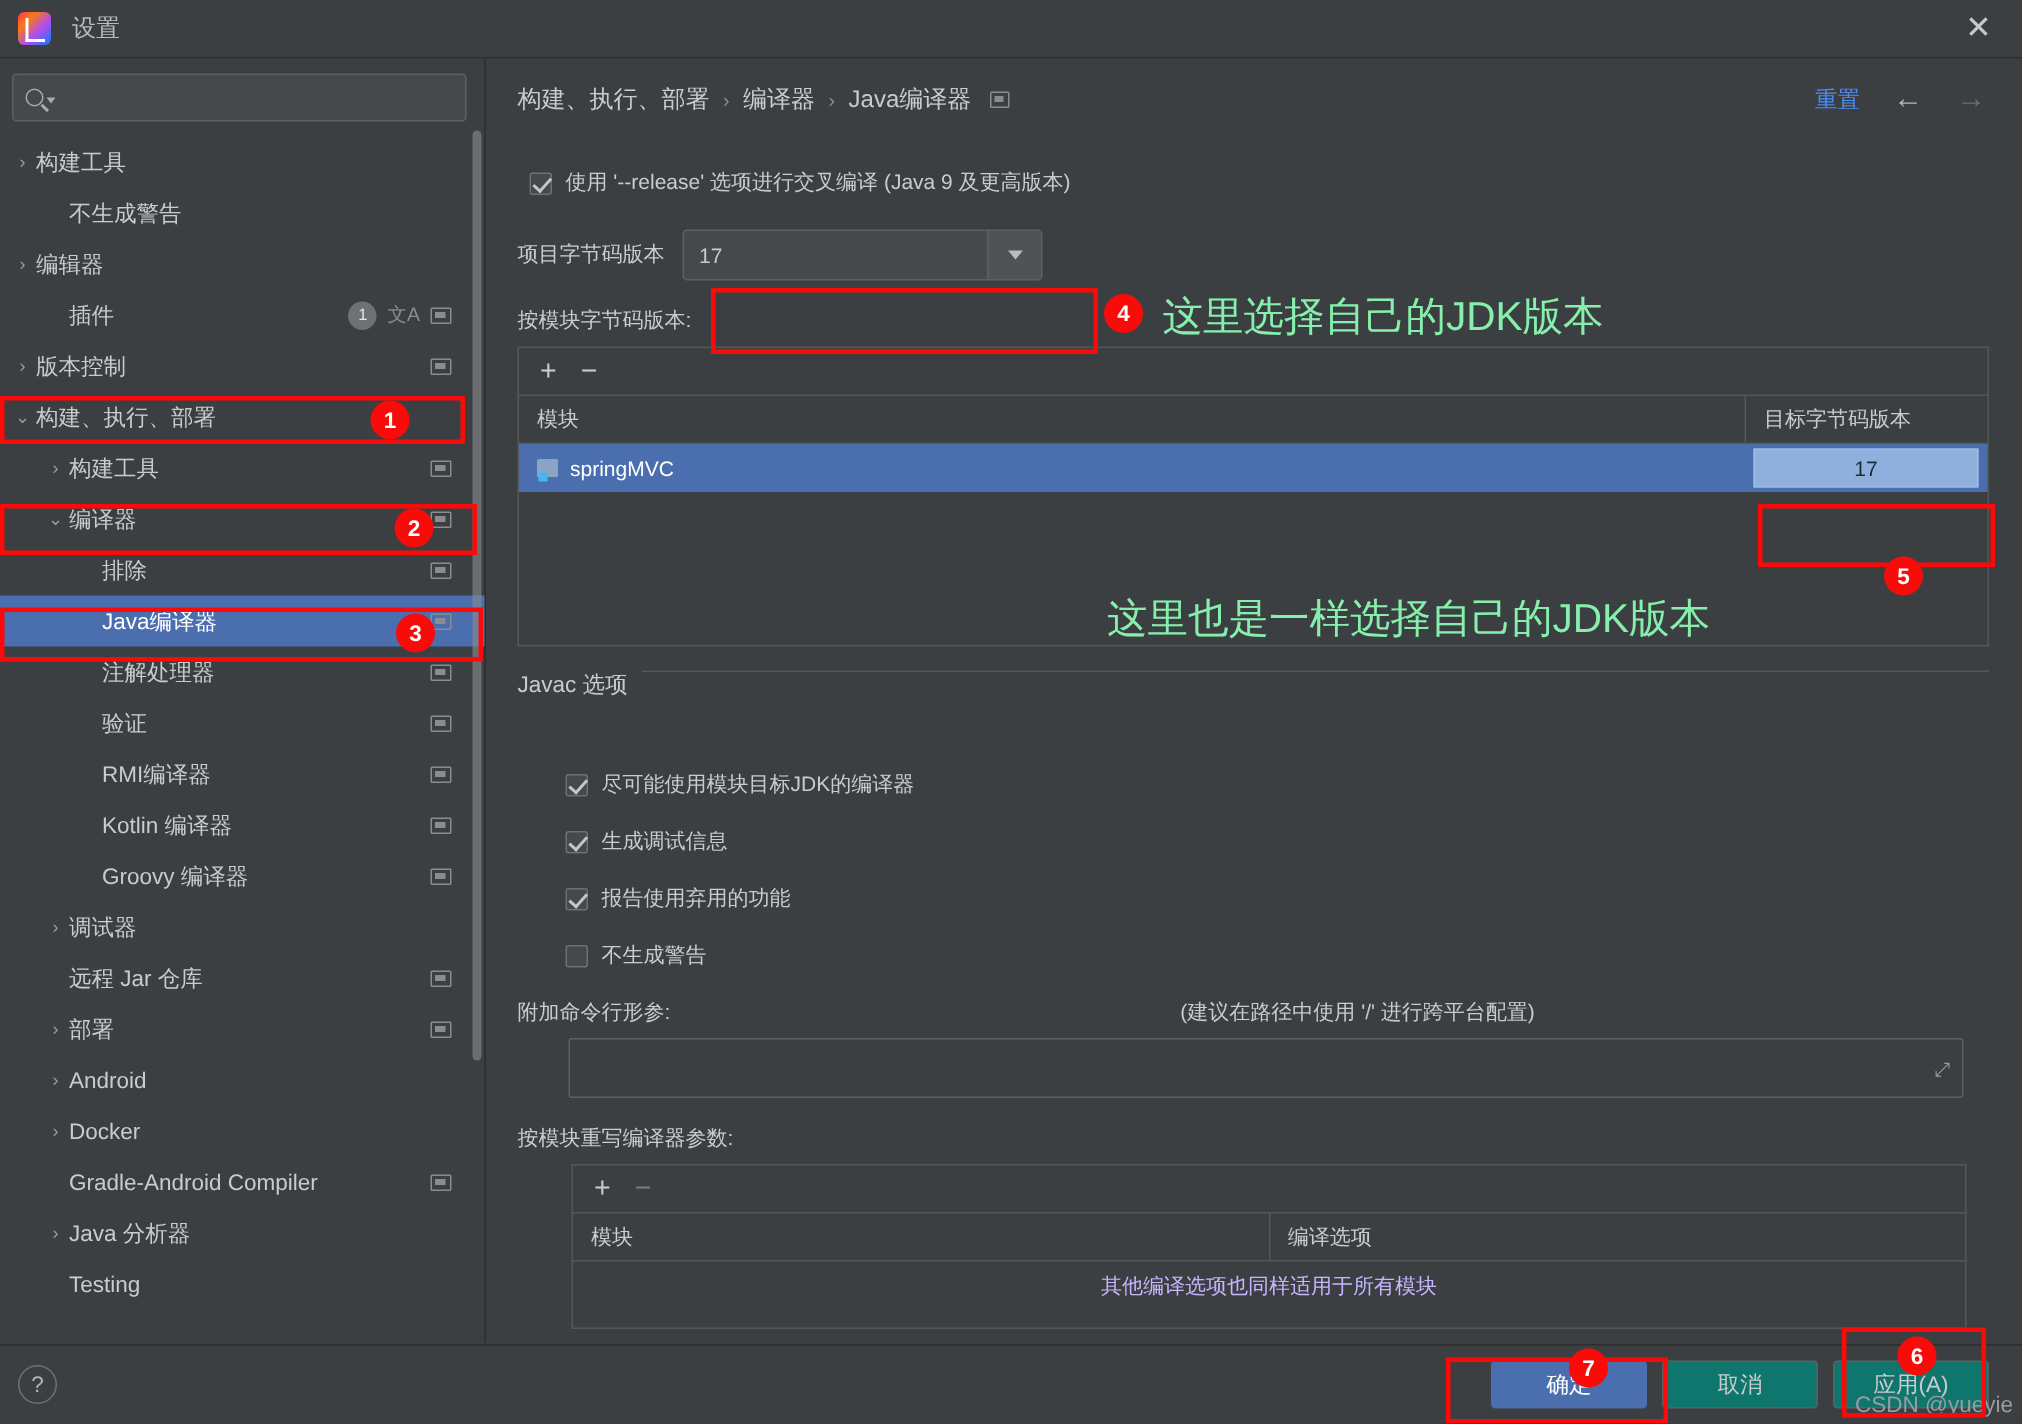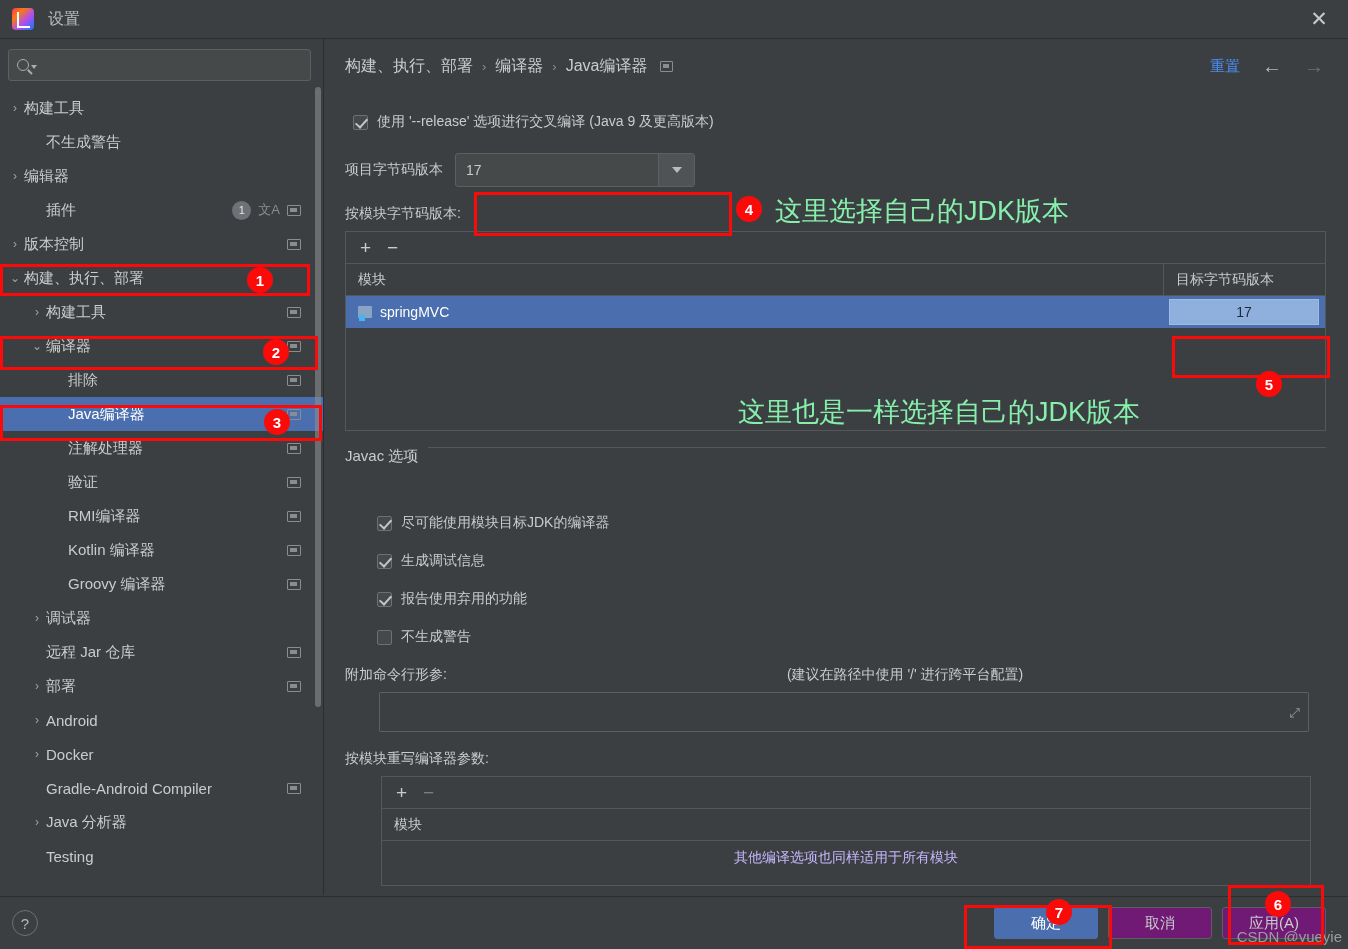--- a/index.html
+++ b/index.html
@@ -131,21 +131,21 @@
   
   .bottombar { position: absolute; left: 0; top: 896px; width: 1348px; height: 53px; background: #3c3f41; border-top: 1px solid #2b2d2e; }
   .help-btn {
     position: absolute; left: 12px; top: 13px; width: 26px; height: 26px; border-radius: 50%;
     border: 1px solid #6d7173; color: #b5b8ba; font-size: 15px; display: flex; align-items: center;
     justify-content: center; cursor: pointer;
   }
   .btn {
     height: 32px; min-width: 104px; border-radius: 3px; font-size: 15px;
     display: flex; align-items: center; justify-content: center; cursor: pointer;
-    border: 1px solid #5e6060; background: #701a75; color: #c9cbcc;
+    border: 1px solid #5e6060; background: #0f766e; color: #c9cbcc;
   }
   .btn.primary { background: #4b6eaf; border-color: #4b6eaf; color: #ffffff; }
 
   
   .ann-box { position: absolute; border: 3px solid #fb0a0a; pointer-events: none; }
   .ann-num {
     position: absolute; width: 26px; height: 26px; border-radius: 50%; background: #fb0a0a;
     color: #fff; font-size: 15px; font-weight: bold; display: flex; align-items: center;
     justify-content: center; pointer-events: none;
   }
@@ -411,20 +411,21 @@
 
       <div class="lbl" style="margin:18px 0 8px 10px;">按模块重写编译器参数:</div>
 
       <div class="tbl-wrap" style="height:110px; margin-left:46px; width:930px;">
         <div class="tbl-toolbar">
           <span class="tb-btn">+</span>
           <span class="tb-btn dim">−</span>
         </div>
         <div class="tbl-head">
           <span class="th" style="flex:1;">模块</span>
+          <span class="th-sep" style="flex:1;">编译选项</span>
         </div>
         <div style="height:34px; display:flex; align-items:center; justify-content:center; color:#c4b5fd; font-size:14px; overflow:hidden;">其他编译选项也同样适用于所有模块</div>
       </div>
 
     </div>
   </div>
 
   <div class="bottombar">
     <div class="help-btn">?</div>
     <div style="position:absolute; right:22px; top:10px; display:flex; gap:10px;">

